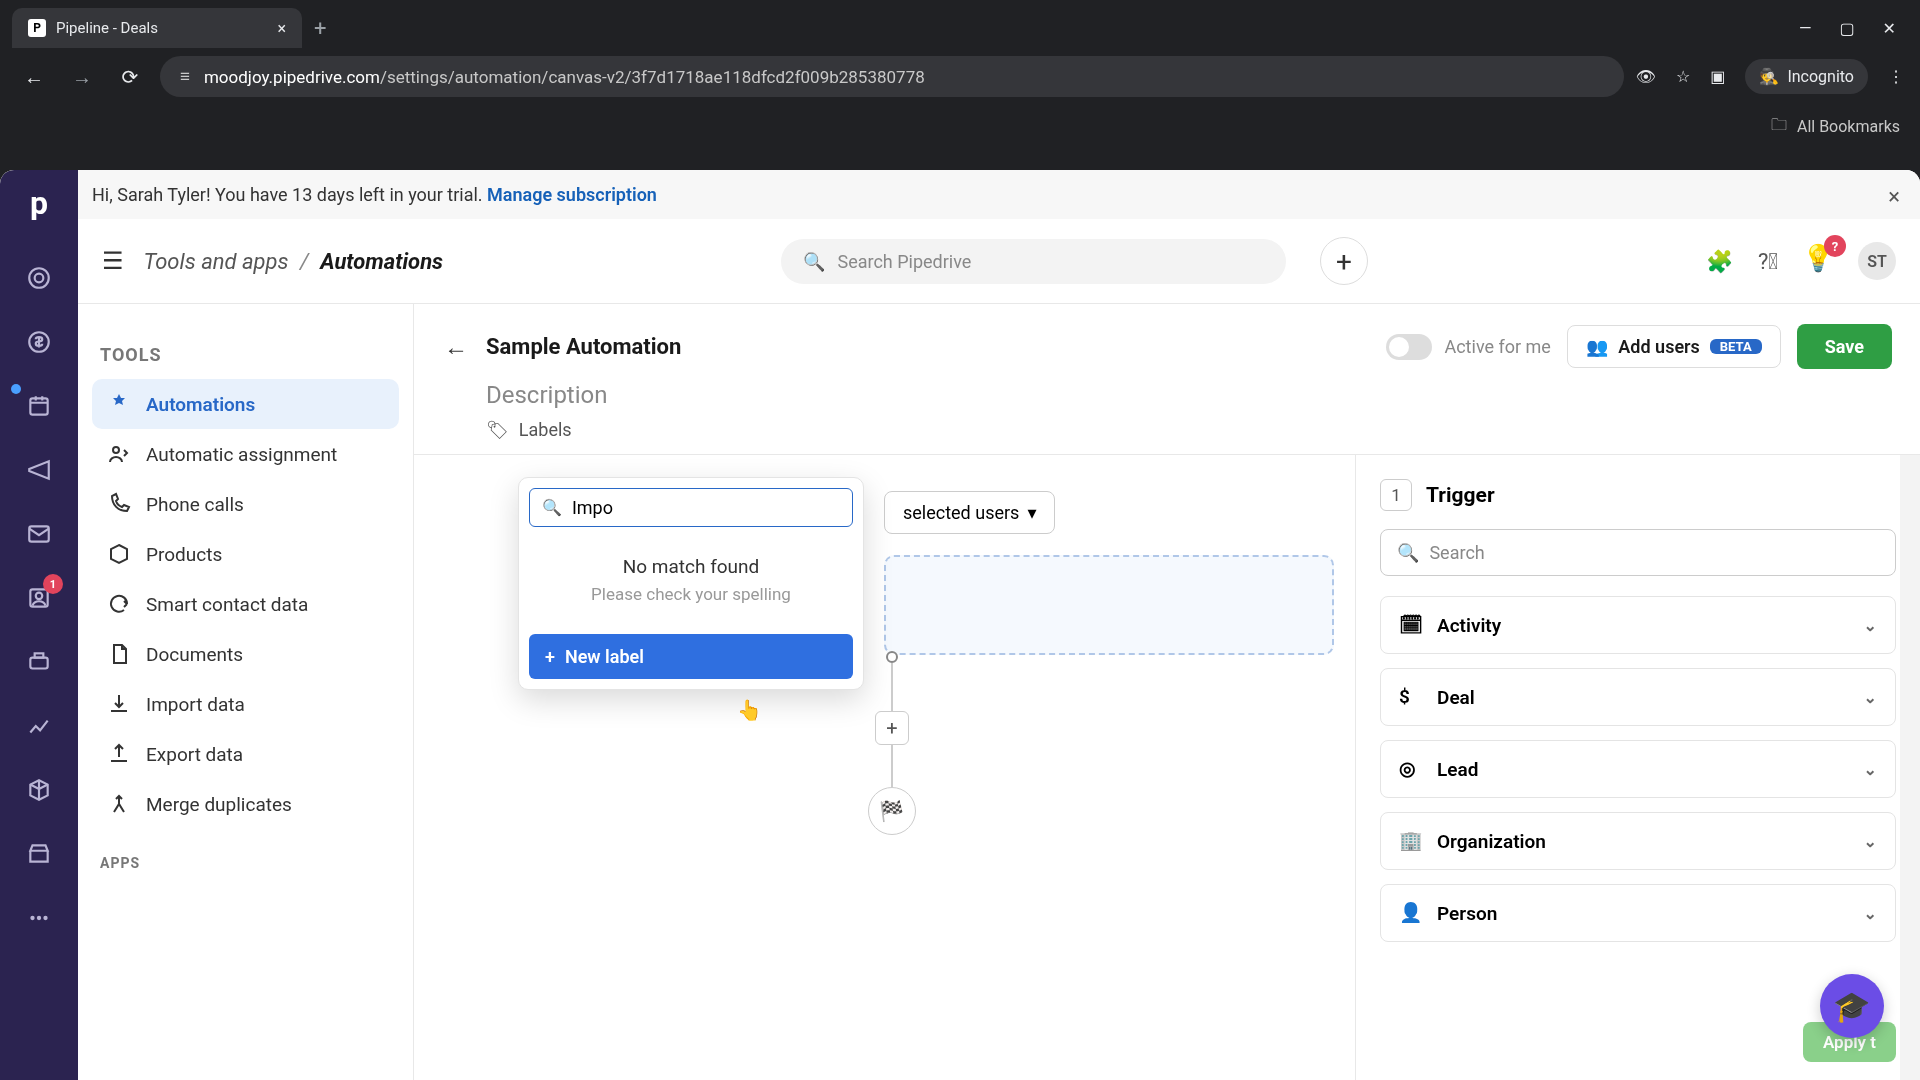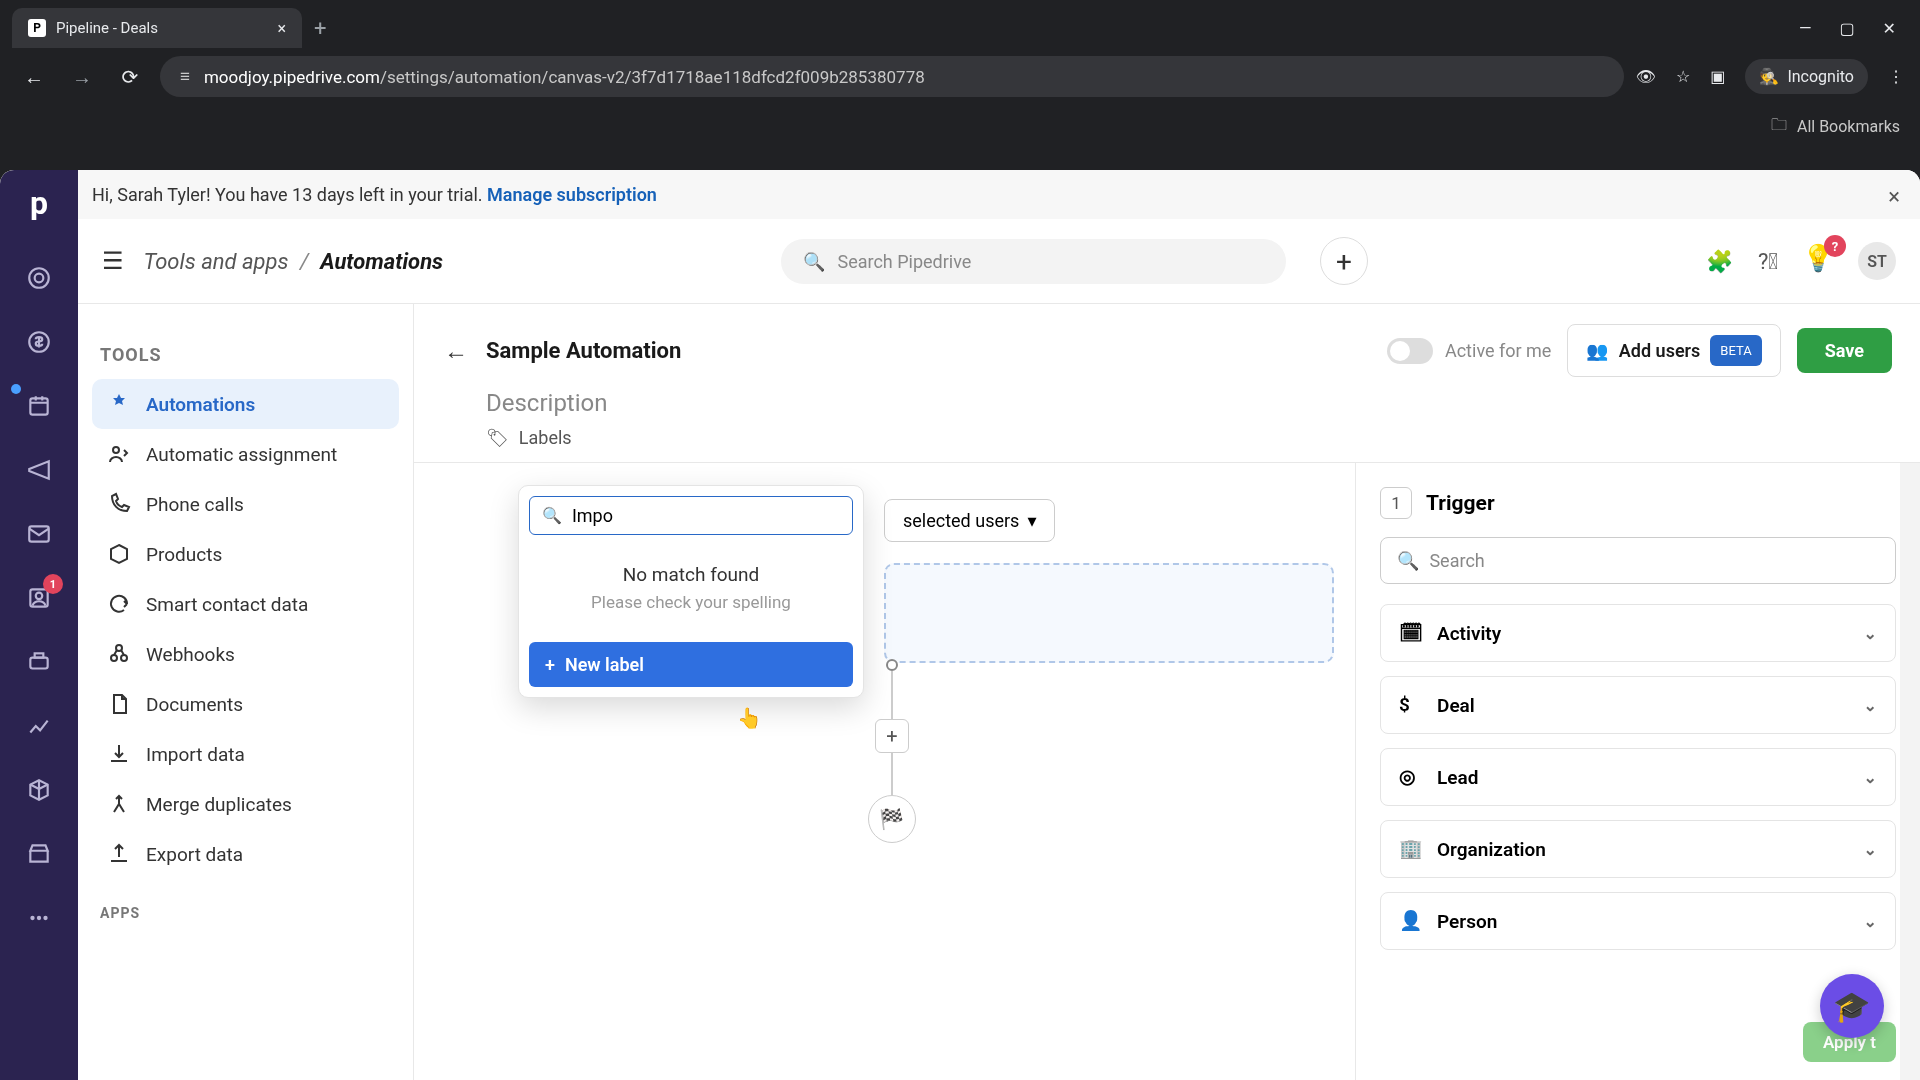--- a/index.html
+++ b/index.html
@@ -65,21 +65,21 @@
 .canvas-header { padding:20px 28px 10px; border-bottom:1px solid #e8e8e8; }
 .ch-row1 { display:flex; align-items:center; gap:16px; }
 .back-arrow { width:28px; height:28px; display:flex; align-items:center; justify-content:center; font-size:24px; color:#333; cursor:pointer; }
 .auto-title { font-size:22px; font-weight:700; color:#1a1a1a; }
 .ch-spacer { flex:1; }
 .toggle-wrap { display:flex; align-items:center; gap:12px; }
 .toggle { width:46px; height:26px; background:#ddd; border-radius:20px; position:relative; }
 .toggle::after { content:""; position:absolute; left:3px; top:3px; width:20px; height:20px; background:#fff; border-radius:50%; }
 .toggle-label { font-size:18px; color:#888; }
 .add-users-btn { display:flex; align-items:center; gap:10px; border:1px solid #ddd; border-radius:8px; padding:10px 18px; font-size:18px; font-weight:600; color:#1a1a1a; }
-.beta-badge { background:#2868c7; color:#fff; font-size:13px; font-weight:400; padding:8px 10px; border-radius:6px; }
+.beta-badge { background:#2868c7; color:#fff; font-size:13px; font-weight:700; padding:0 10px; border-radius:6px; }
 .save-btn { background:#2f9e44; color:#fff; font-size:18px; font-weight:700; padding:12px 28px; border-radius:8px; border:none; }
 .desc-row { margin:12px 0 4px 44px; font-size:24px; color:#888; }
 .labels-row { display:flex; align-items:center; gap:10px; margin:10px 0 4px 44px; font-size:18px; color:#555; }
 
 .canvas-body { flex:1; position:relative; display:flex; }
 .canvas-center { flex:1; position:relative; }
 .dropdown-pill { position:absolute; left:470px; top:36px; display:flex; align-items:center; gap:8px; border:1px solid #ccc; border-radius:8px; padding:10px 18px; font-size:18px; background:#fff; }
 .trigger-box { position:absolute; left:470px; top:100px; width:450px; height:100px; border:2.5px dashed #b0c7e8; border-radius:10px; background:#f5f9fe; }
 .trigger-dot { position:absolute; left:472px; top:196px; width:12px; height:12px; border:2px solid #888; border-radius:50%; background:#fff; }
 .conn-line { position:absolute; left:477px; top:208px; width:2px; height:50px; background:#ccc; }
@@ -294,59 +294,48 @@
             <span class="ic">
               <svg viewBox="0 0 24 24" fill="none" stroke="currentColor" stroke-width="2">
                 <path d="M20 12a8 8 0 10-3 6M20 12l-3-3M20 12l-3 3"></path>
               </svg>
             </span>
             <span>Smart contact data</span>
           </div>
         <div class="tool-item">
             <span class="ic">
               <svg viewBox="0 0 24 24" fill="none" stroke="currentColor" stroke-width="2">
-                <circle cx="7" cy="16" r="3"></circle>
-                <circle cx="17" cy="16" r="3"></circle>
-                <circle cx="12" cy="6" r="3"></circle>
-                <path d="M10 8l-3 5M14 8l3 5"></path>
-              </svg>
-            </span>
-            <span>Webhooks</span>
-          </div>
-        <div class="tool-item">
-            <span class="ic">
-              <svg viewBox="0 0 24 24" fill="none" stroke="currentColor" stroke-width="2">
                 <path d="M7 3h8l4 4v14H7zM15 3v4h4"></path>
               </svg>
             </span>
             <span>Documents</span>
           </div>
         <div class="tool-item">
             <span class="ic">
               <svg viewBox="0 0 24 24" fill="none" stroke="currentColor" stroke-width="2">
                 <path d="M12 3v12M8 11l4 4 4-4M4 19h16"></path>
               </svg>
             </span>
             <span>Import data</span>
           </div>
         <div class="tool-item">
             <span class="ic">
               <svg viewBox="0 0 24 24" fill="none" stroke="currentColor" stroke-width="2">
+                <path d="M12 15V3M8 7l4-4 4 4M4 19h16"></path>
+              </svg>
+            </span>
+            <span>Export data</span>
+          </div>
+        <div class="tool-item">
+            <span class="ic">
+              <svg viewBox="0 0 24 24" fill="none" stroke="currentColor" stroke-width="2">
                 <path d="M7 20l5-8 5 8M12 12V4M9 7l3-3 3 3"></path>
               </svg>
             </span>
             <span>Merge duplicates</span>
-          </div>
-        <div class="tool-item">
-            <span class="ic">
-              <svg viewBox="0 0 24 24" fill="none" stroke="currentColor" stroke-width="2">
-                <path d="M12 15V3M8 7l4-4 4 4M4 19h16"></path>
-              </svg>
-            </span>
-            <span>Export data</span>
           </div>
         <div class="apps-heading">APPS</div>
       </div>
 
       <div class="canvas-area">
         <div class="canvas-header">
           <div class="ch-row1">
             <span class="back-arrow">←</span>
             <span class="auto-title">Sample Automation</span>
             <span class="ch-spacer"></span>

